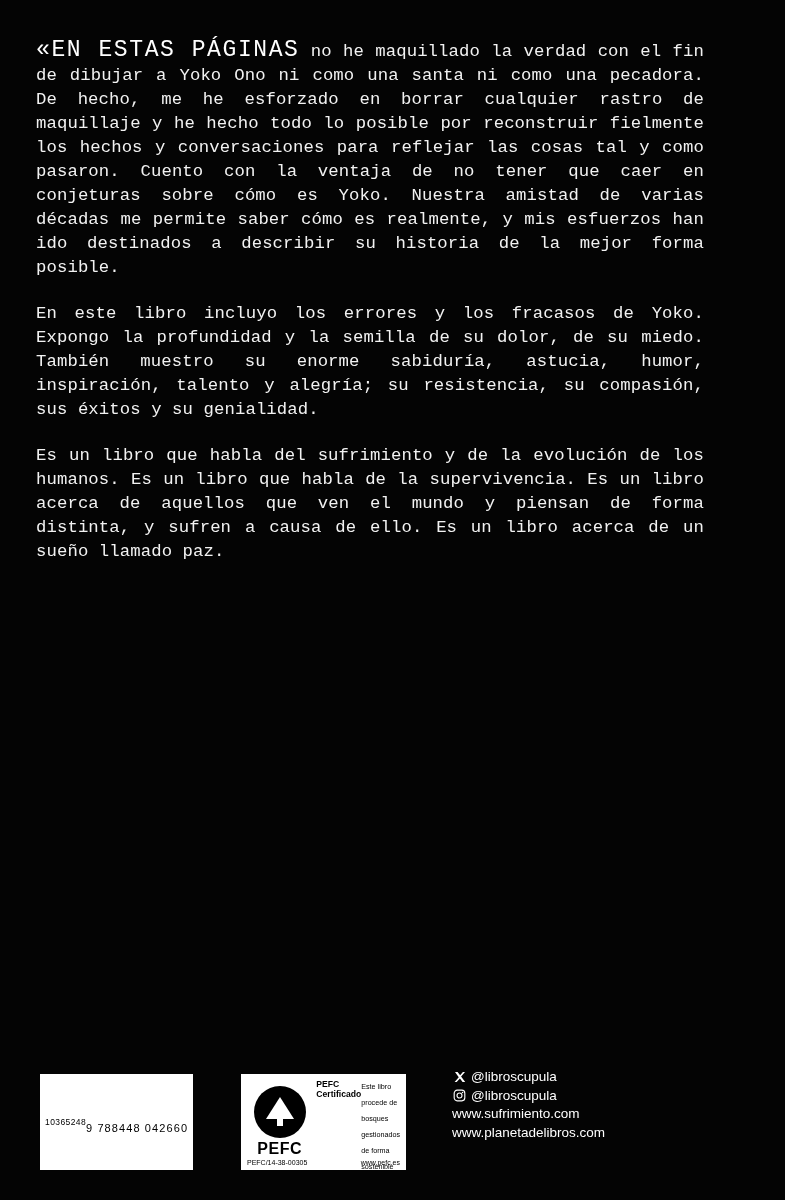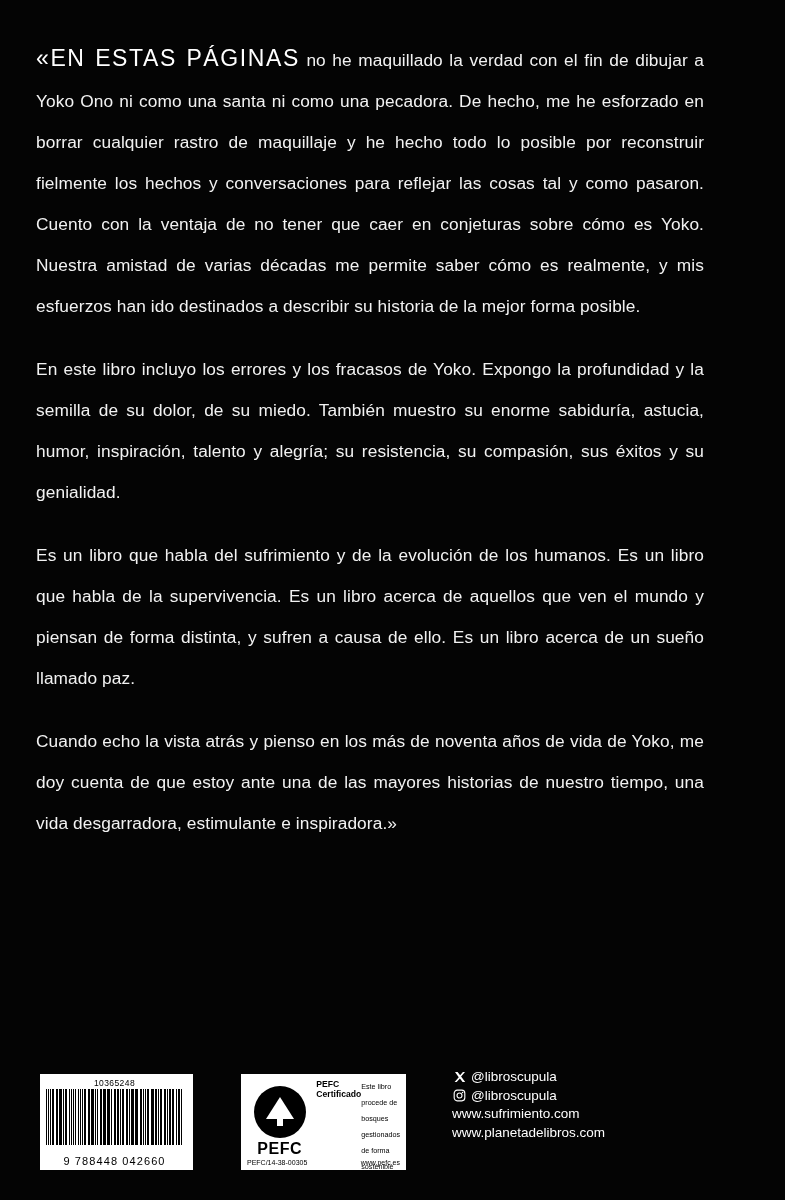--- a/index.html
+++ b/index.html
@@ -23,23 +23,23 @@
   }
 
   .blurb {
     position: absolute;
     left: 36px;
     top: 38px;
     width: 668px;
   }
 
   .para {
-    font-family: Liberation Sans, sans-serif;
+    font-family: Liberation Mono, monospace;
     font-size: 17.3px;
-    line-height: 41px;
+    line-height: 24px;
     color: #f2f2f2;
     text-align: justify;
     margin: 0 0 22px 0;
     font-weight: 300;
     letter-spacing: 0.1px;
   }
 
   .para:last-child {
     margin-bottom: 0;
   }
@@ -64,21 +64,21 @@
     left: 40px;
     bottom: 30px;
     width: 153px;
     height: 96px;
     background: #ffffff;
     color: #000000;
     border: 1px solid #ffffff;
     box-sizing: border-box;
     padding: 3px 8px 2px 4px;
     display: flex;
-    flex-direction: column;
+    flex-direction: row;
     align-items: center;
   }
   .isbn-top {
     font-family: "Liberation Sans", sans-serif;
     font-size: 8.5px;
     letter-spacing: 0.4px;
     color: #000;
     margin-bottom: 1px;
   }
   .barcode {
@@ -224,21 +224,20 @@
 </style>
 </head>
 <body>
 
 <div class="page">
 
   <div class="blurb">
     <p class="para"><span class="leadcaps">«EN ESTAS PÁGINAS</span><span> no he maquillado la verdad con el fin de dibujar a Yoko Ono ni como una santa ni como una pecadora. De hecho, me he esforzado en borrar cualquier rastro de maquillaje y he hecho todo lo posible por reconstruir fielmente los hechos y conversaciones para reflejar las cosas tal y como pasaron. Cuento con la ventaja de no tener que caer en conjeturas sobre cómo es Yoko. Nuestra amistad de varias décadas me permite saber cómo es realmente, y mis esfuerzos han ido destinados a describir su historia de la mejor forma posible.</span></p>
     <p class="para">En este libro incluyo los errores y los fracasos de Yoko. Expongo la profundidad y la semilla de su dolor, de su miedo. También muestro su enorme sabiduría, astucia, humor, inspiración, talento y alegría; su resistencia, su compasión, sus éxitos y su genialidad.</p>
     <p class="para">Es un libro que habla del sufrimiento y de la evolución de los humanos. Es un libro que habla de la supervivencia. Es un libro acerca de aquellos que ven el mundo y piensan de forma distinta, y sufren a causa de ello. Es un libro acerca de un sueño llamado paz.</p>
-    <p class="para">Cuando echo la vista atrás y pienso en los más de noventa años de vida de Yoko, me doy cuenta de que estoy ante una de las mayores historias de nuestro tiempo, una vida desgarradora, estimulante e inspiradora.»</p>
   </div>
 
   <div class="footer">
 
     <div class="isbn-box">
       <div class="isbn-top">10365248</div>
       <div class="barcode" id="barcode">
           <i style="width: 1px; margin-right: 1px;"></i>
           <i style="width: 1px; margin-right: 1px;"></i>
           <i style="width: 1px; margin-right: 1px;"></i>

